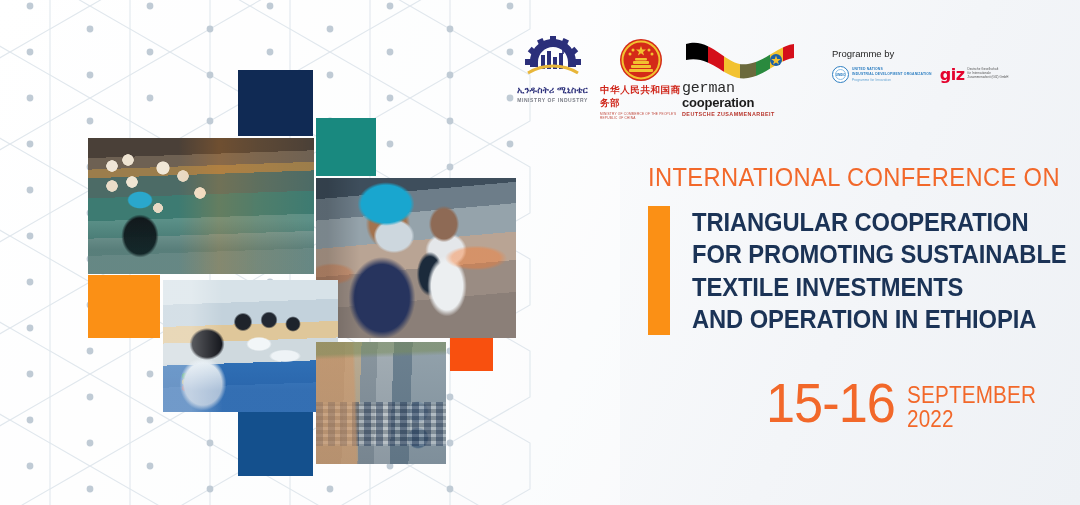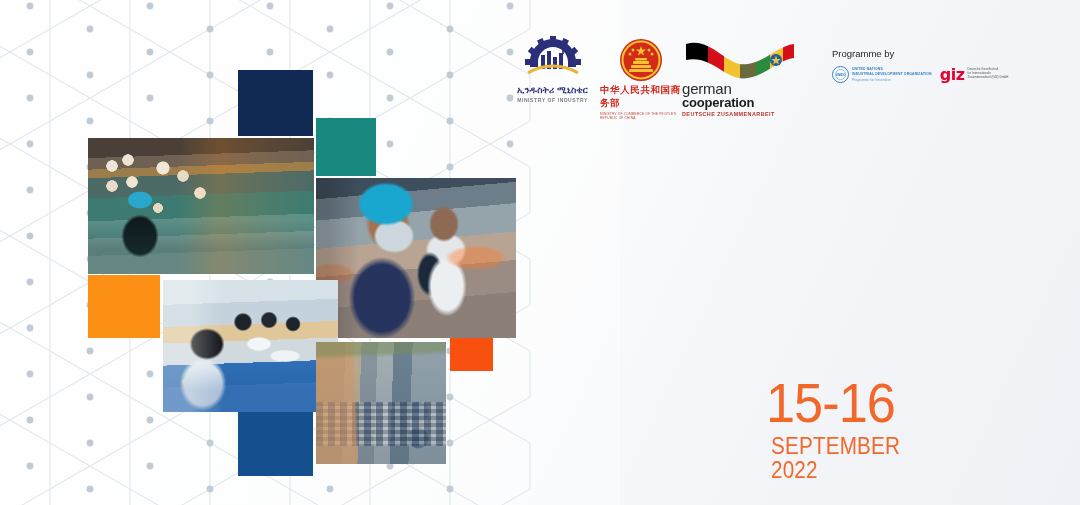--- a/index.html
+++ b/index.html
@@ -142,21 +142,21 @@
 
   
   .mofcom { width:82px; text-align:left; padding-top:4px; }
   .mofcom .emblemwrap { height:48px; display:flex; align-items:center; justify-content:center; }
   .mofcom .cn { font-size:9.5px; font-weight:700; color:#cf2418; letter-spacing:.6px; }
   .mofcom .cn-en { font-size:3.2px; color:#c0483c; letter-spacing:.2px; margin-top:2px; transform:scaleY(1.1); }
 
   
   .gc { width:115px; padding-top:2px; position:relative; }
   .gc .ribbonwrap { height:48px; }
-  .gc .g1 { font-size:15px; color:#2a2a2a; line-height:.96; font-family:Liberation Sans, sans-serif; font-weight:400; letter-spacing:-.2px; }
+  .gc .g1 { font-size:15px; color:#2a2a2a; line-height:.96; font-family:Liberation Mono, monospace; font-weight:400; letter-spacing:-.2px; }
   .gc .g2 { font-size:13px; color:#1b1b1b; font-weight:700; line-height:1.02; letter-spacing:-.2px; }
   .gc .g3 { font-size:5.4px; color:#b8352c; font-weight:700; letter-spacing:.45px; margin-top:1.5px; }
 
   
   .orgby { position:absolute; left:832px; top:48px; width:200px; }
   .orgby .obtitle { font-size:9.5px; color:#1f1f1f; font-weight:400; margin-bottom:7px; }
   .orgrow { display:flex; align-items:center; gap:8px; }
   .unido { display:flex; align-items:center; gap:3px; }
   .unido .ulogo { width:17px; height:17px; border-radius:50%; border:1.4px solid #2e7fc2; position:relative; flex:none; background:#fff; }
   .unido .ulogo::before { content:""; position:absolute; left:1.6px; top:1.6px; right:1.6px; bottom:1.6px; border-radius:50%; border:.8px solid #8fc0e4; }
@@ -177,21 +177,21 @@
   .titlerow { display:flex; margin-top:14px; }
   .accentbar { width:22px; min-height:118px; background:#fb9015; flex:none; margin-right:22px; }
   .titlelines { font-weight:700; color:#1b3356; }
   .titlelines div {
     font-size:25px; line-height:1.29; letter-spacing:-.1px;
     font-family:"Liberation Sans Narrow","Liberation Sans", sans-serif;
     transform:scaleX(.95); transform-origin:left center; white-space:nowrap;
   }
 
   
-  .dateblock { position:absolute; left:766px; top:378px; display:flex; align-items:flex-start;flex-direction:column; }
+  .dateblock { position:absolute; left:766px; top:378px; display:flex; align-items:flex-start; }
   .bigdate {
     font-size:55px; color:#f2682a; font-weight:400; line-height:.92;
     font-family:"Liberation Sans Narrow","Liberation Sans", sans-serif;
     letter-spacing:-1px; transform:scaleX(.95); transform-origin:left top;
   }
   .dateright { margin-left:5px; margin-top:5px; }
   .dateright div {
     font-size:23.5px; color:#f2682a; line-height:1.04; font-weight:400;
     font-family:"Liberation Sans Narrow","Liberation Sans", sans-serif;
     letter-spacing:.2px; transform:scaleX(.88); transform-origin:left center;
@@ -567,20 +567,32 @@
         <div class="gmark">giz</div>
         <div class="gtext">
           <div>Deutsche Gesellschaft</div>
           <div>für Internationale</div>
           <div>Zusammenarbeit (GIZ) GmbH</div>
         </div>
       </div>
     </div>
   </div>
 
+  <div class="headline">
+    <div class="kicker">INTERNATIONAL CONFERENCE ON</div>
+    <div class="titlerow">
+      <div class="accentbar"></div>
+      <div class="titlelines">
+        <div>TRIANGULAR COOPERATION</div>
+        <div>FOR PROMOTING SUSTAINABLE</div>
+        <div>TEXTILE INVESTMENTS</div>
+        <div>AND OPERATION IN ETHIOPIA</div>
+      </div>
+    </div>
+  </div>
 
   <div class="dateblock">
     <div class="bigdate">15-16</div>
     <div class="dateright">
       <div>SEPTEMBER</div>
       <div>2022</div>
     </div>
   </div>
 
 </div>

